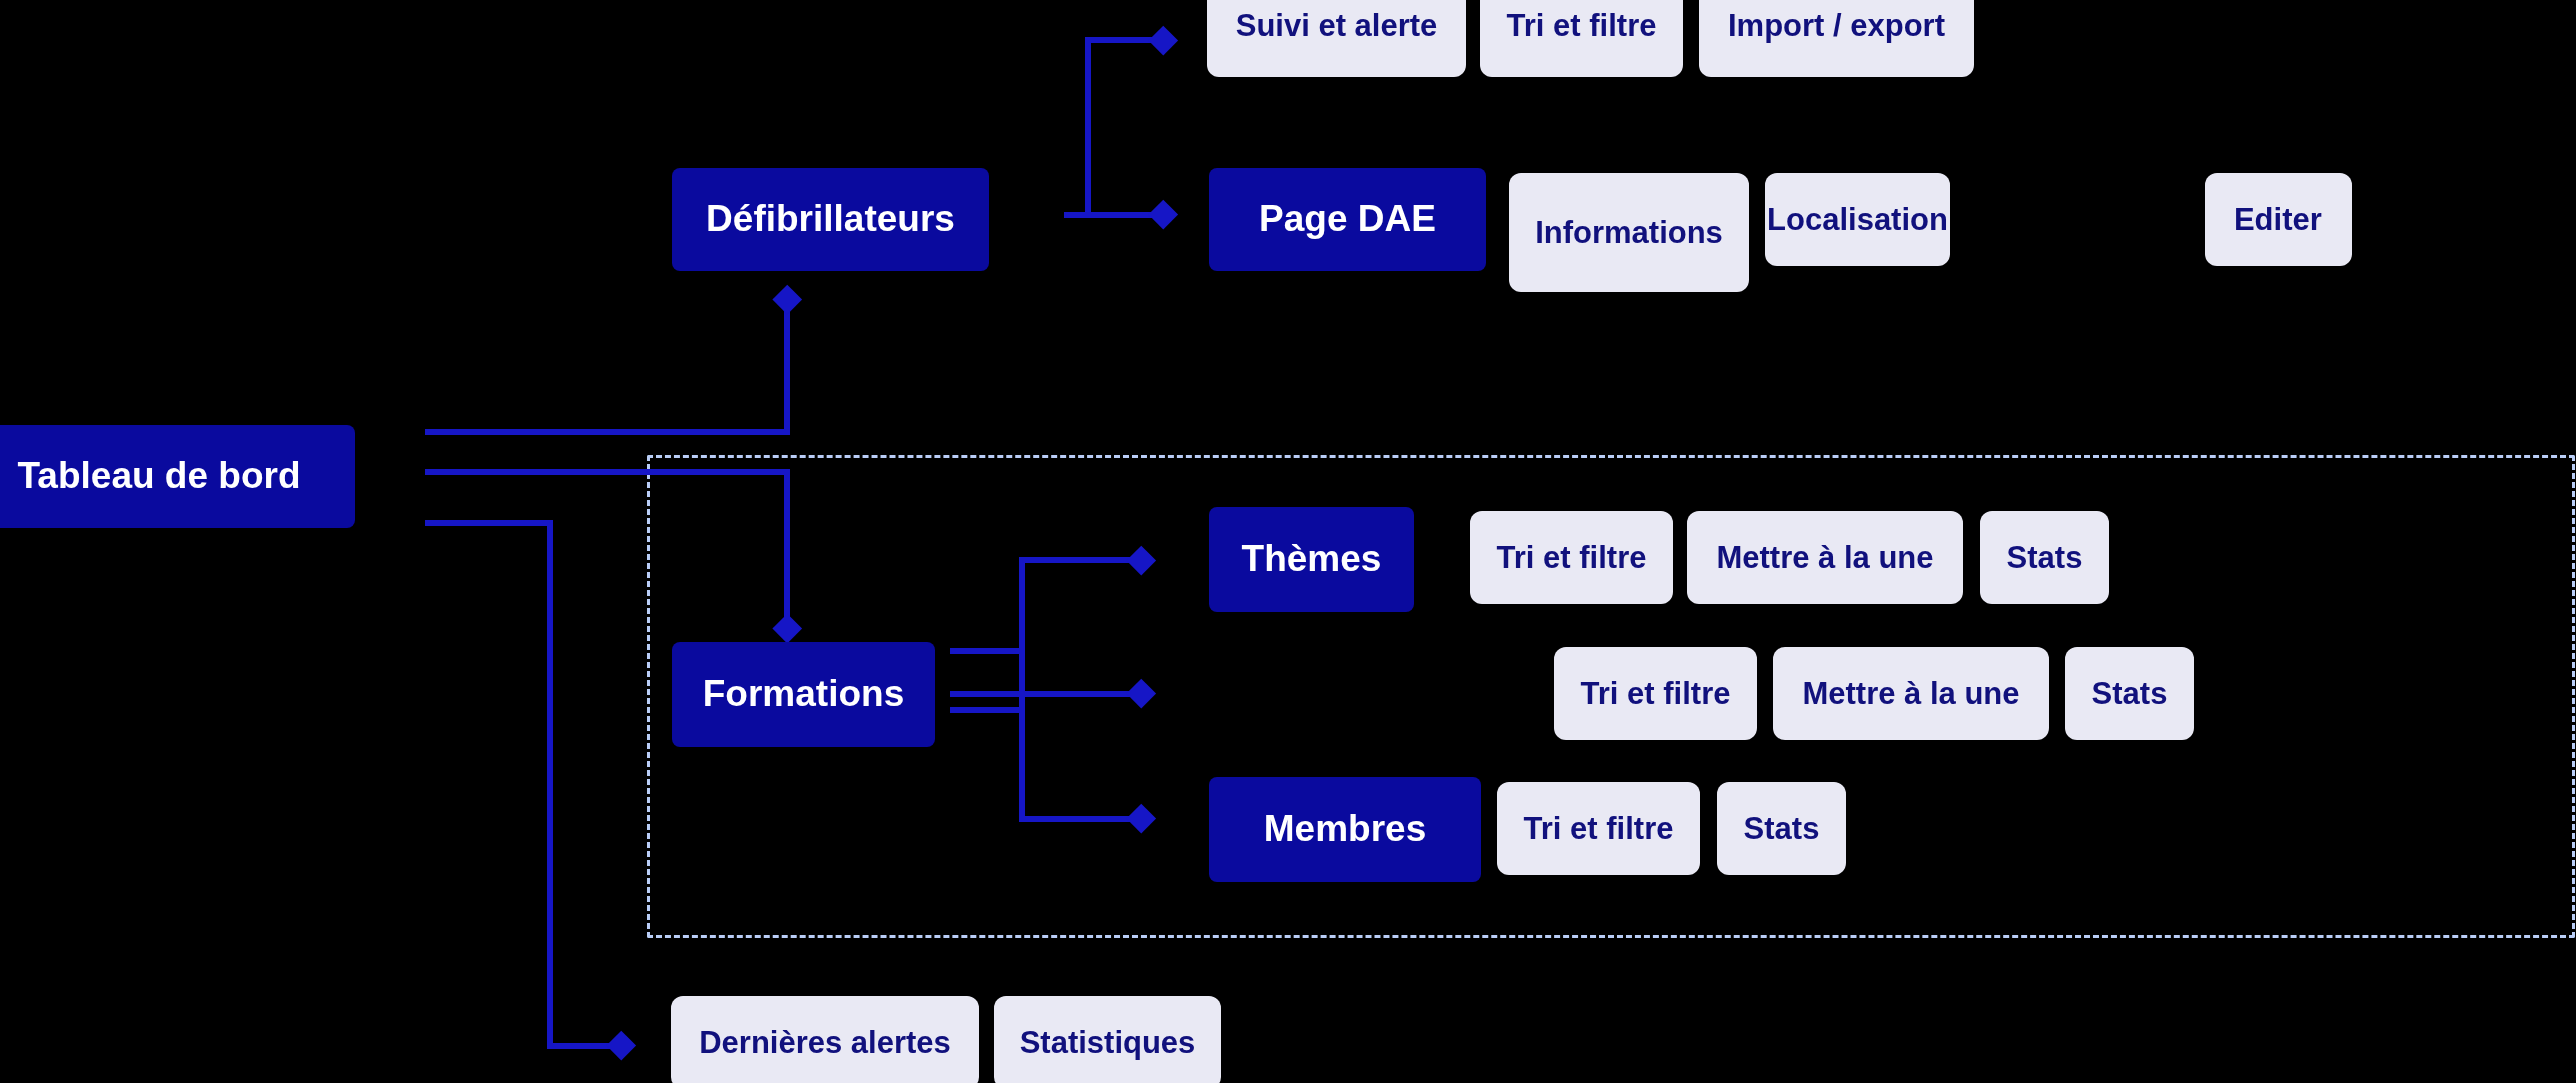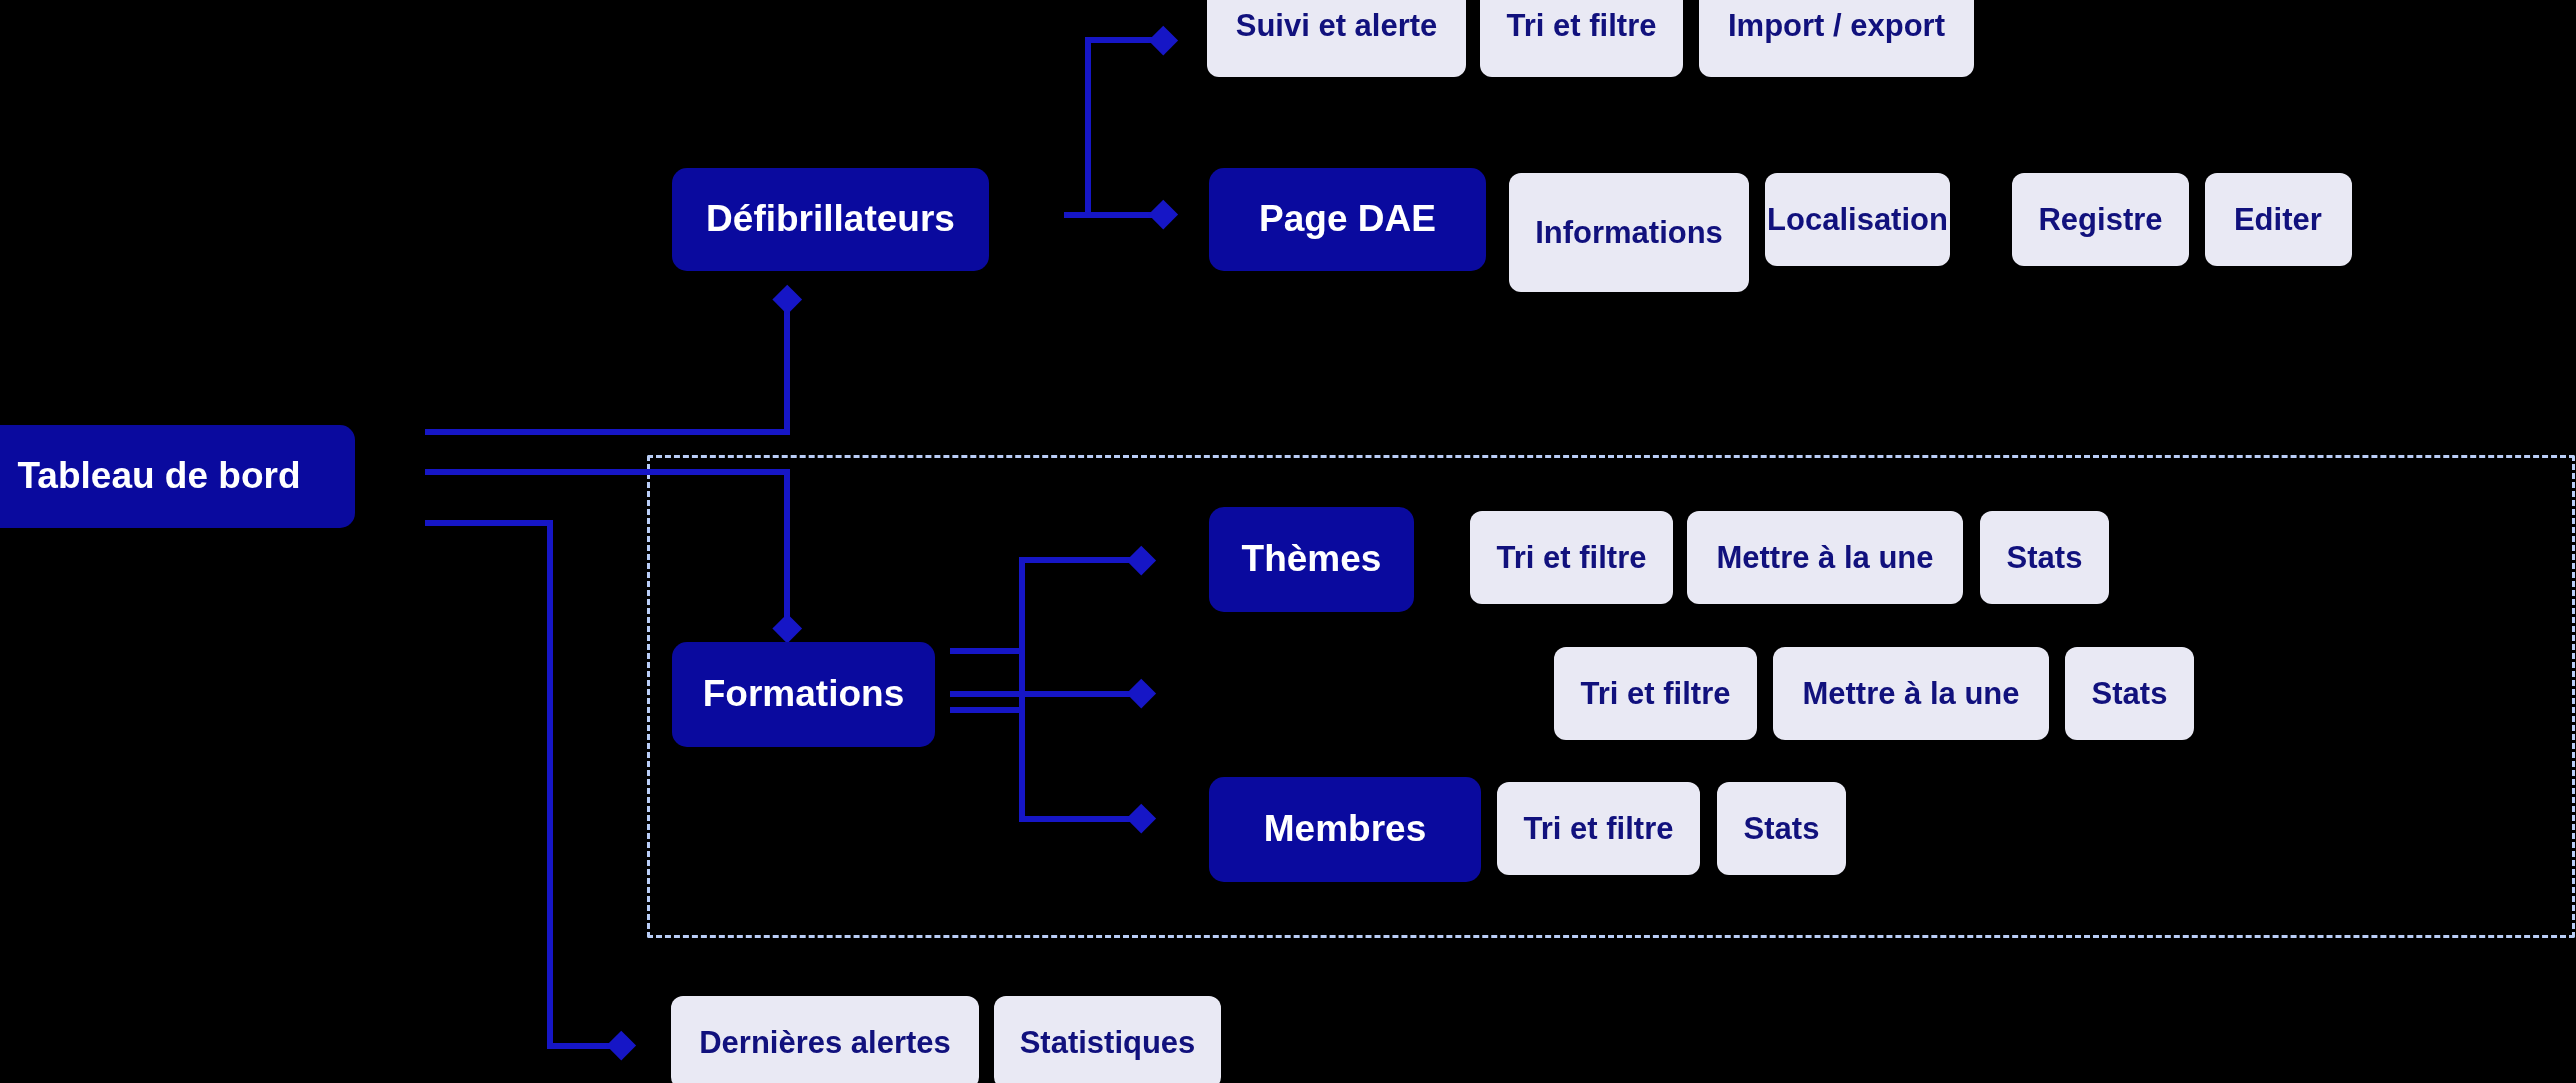--- a/index.html
+++ b/index.html
@@ -15,21 +15,21 @@
     box-sizing:border-box;
     text-align:center;
     line-height:1.15;
     white-space:nowrap;
   }
   .node.primary{
     background:#0a0a9e;
     color:#ffffff;
     font-size:37px;
     font-weight:600;
-    border-radius:15px;
+    border-radius:8px;
   }
   .node.chip{
     background:#e9e9f4;
     color:#11117d;
     font-size:31px;
     font-weight:600;
     border-radius:12px;
     padding:0 9.3px;
   }
 
@@ -99,21 +99,20 @@
   <div class="node primary" style="left:672px;top:168px;width:317px;height:103px;">Défibrillateurs</div>
 
   <div class="node chip" style="left:1207px;top:-26px;width:259px;height:103px;">Suivi et alerte</div>
   <div class="node chip" style="left:1480px;top:-26px;width:203px;height:103px;">Tri et filtre</div>
   <div class="node chip" style="left:1699px;top:-26px;width:275px;height:103px;">Import / export</div>
 
   <div class="node primary" style="left:1209px;top:168px;width:277px;height:103px;">Page DAE</div>
 
   <div class="node chip" style="left:1509px;top:173px;width:240px;height:119px;">Informations</div>
   <div class="node chip" style="left:1765px;top:173px;width:185px;height:93px;">Localisation</div>
-  <div class="node chip" style="left:2012px;top:173px;width:177px;height:93px;">Registre</div>
   <div class="node chip" style="left:2205px;top:173px;width:147px;height:93px;padding-left:8px;">Editer</div>
 
   <div class="node primary" style="left:672px;top:642px;width:263px;height:105px;">Formations</div>
 
   <div class="node primary" style="left:1209px;top:507px;width:205px;height:105px;">Thèmes</div>
   <div class="node chip" style="left:1470px;top:511px;width:203px;height:93px;">Tri et filtre</div>
   <div class="node chip" style="left:1687px;top:511px;width:276px;height:93px;">Mettre à la une</div>
   <div class="node chip" style="left:1980px;top:511px;width:129px;height:93px;">Stats</div>
 
   <div class="node chip" style="left:1554px;top:647px;width:203px;height:93px;">Tri et filtre</div>

